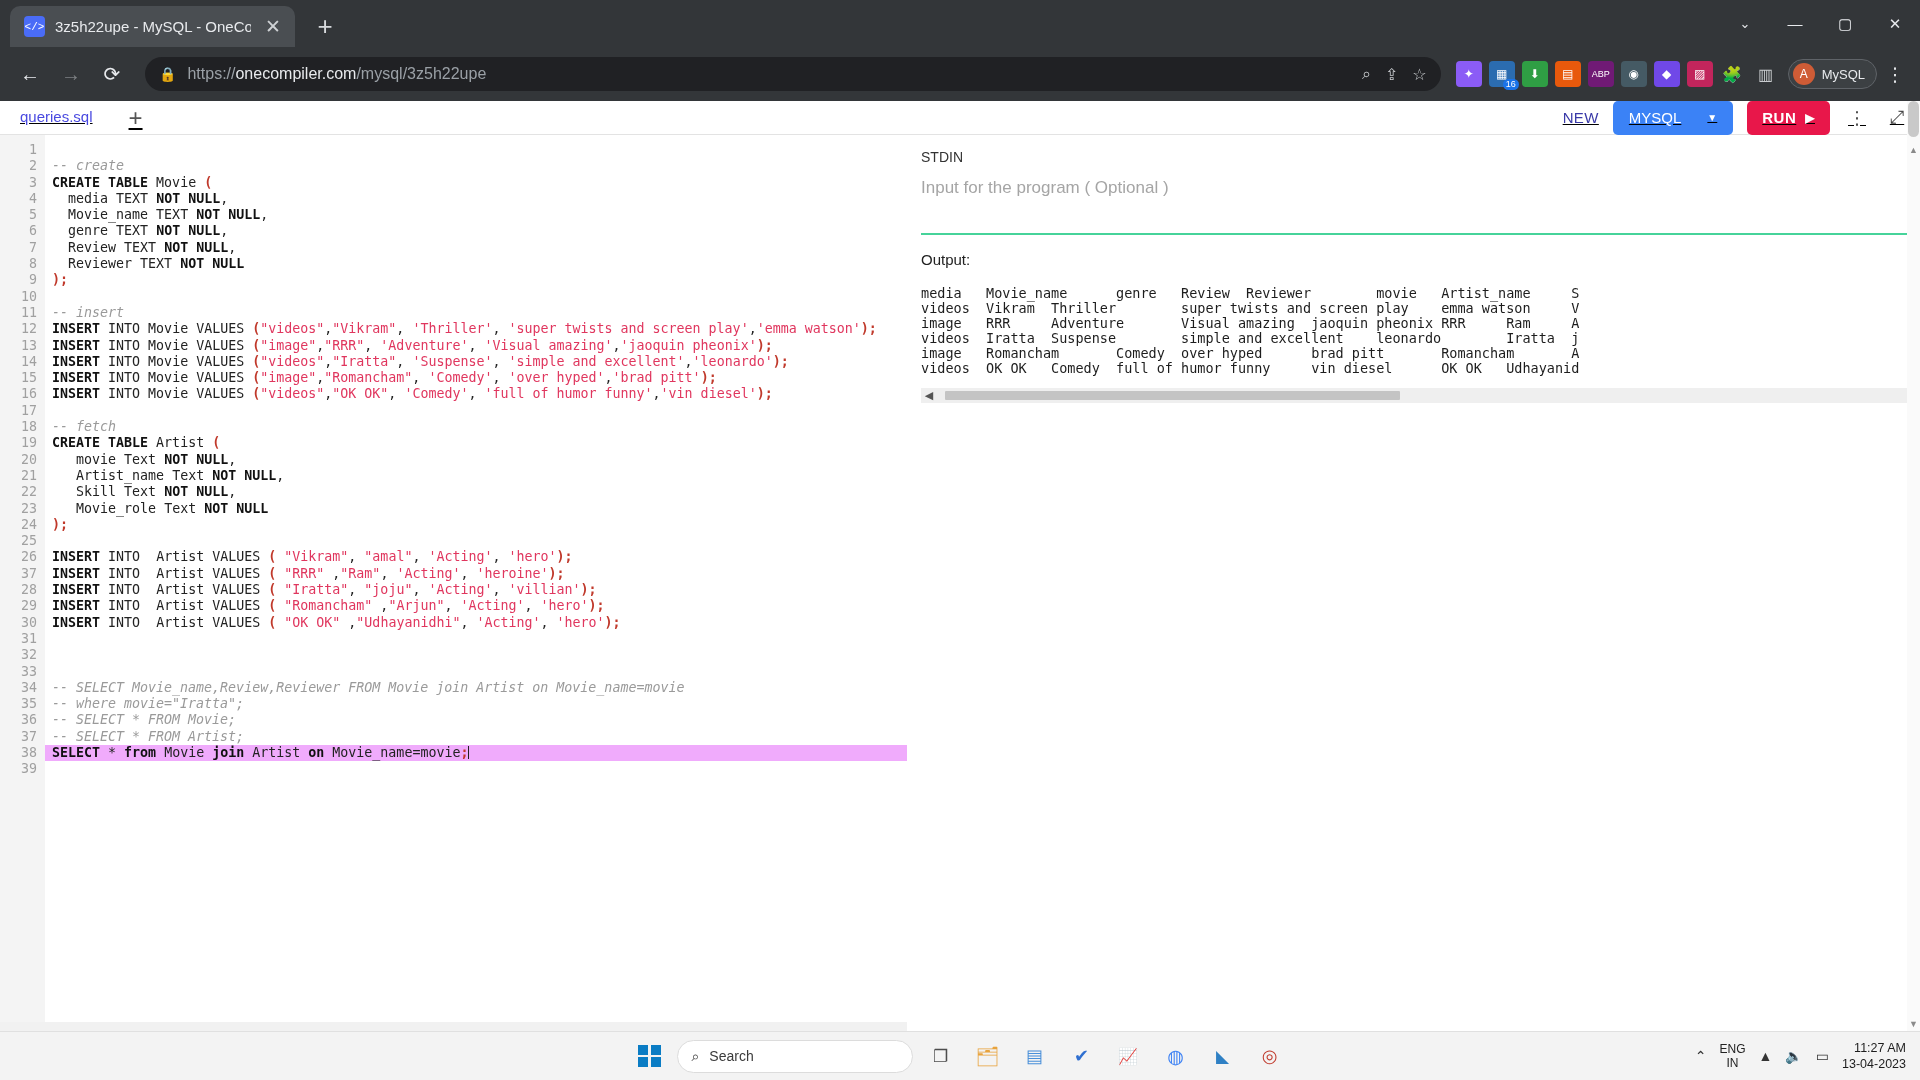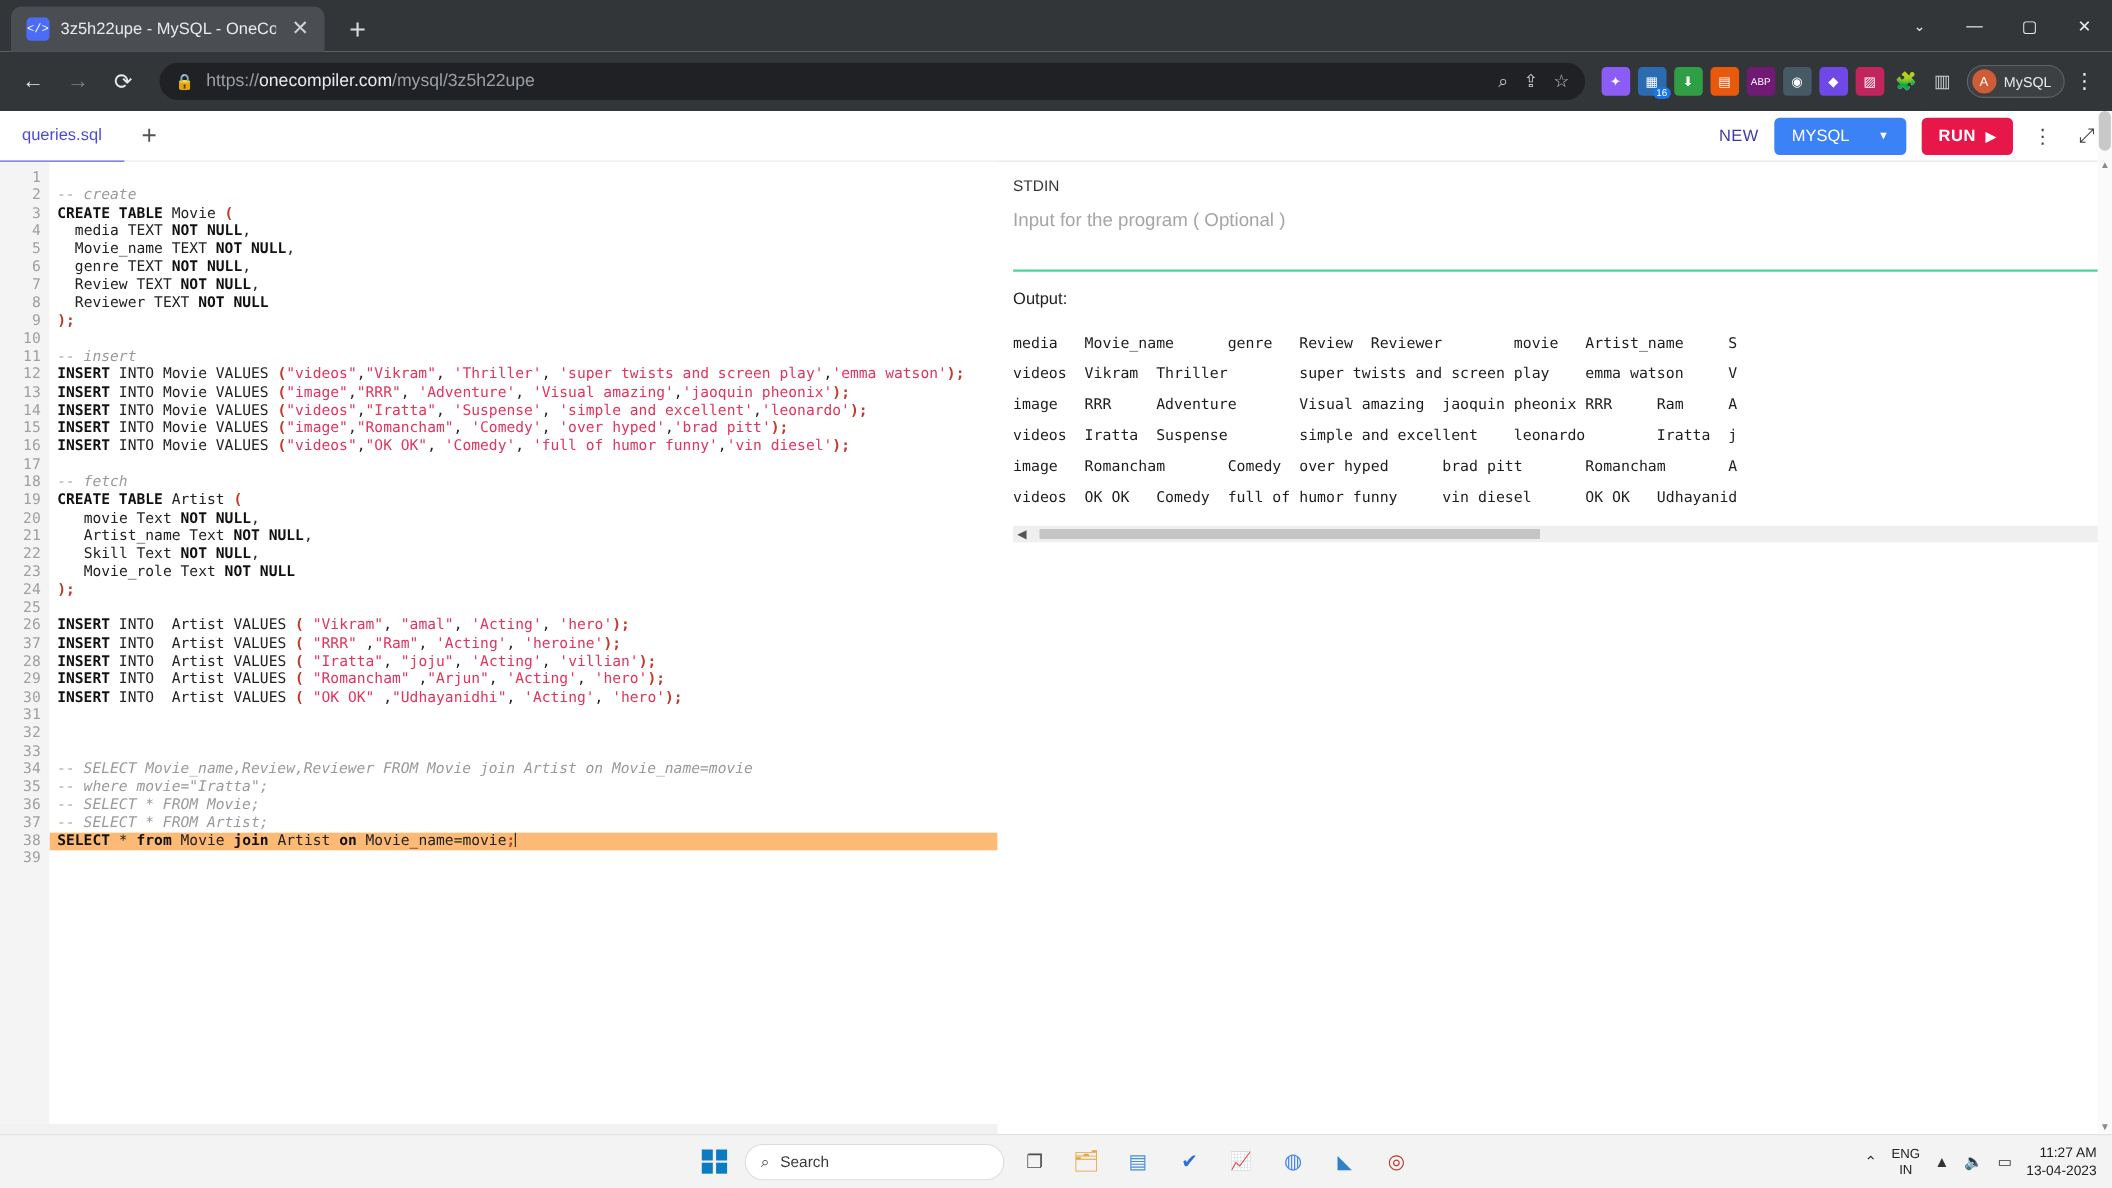--- a/index.html
+++ b/index.html
@@ -90,22 +90,22 @@
     width: 22px; height: 22px; border-radius: 50%; background: #cf5c36; color: #fff;
     font-size: 12px; display: flex; align-items: center; justify-content: center;
   }
   .paused-label { color: #e8eaed; font-size: 13px; }
   .kebab { color: #e8eaed; font-size: 19px; width: 26px; text-align: center; letter-spacing: 0; }
 
   
   .page { flex: 1 1 auto; background: #fff; display: flex; flex-direction: column; position: relative; }
 
   .app-header {
-    height: 46px; background: #fff; display: flex; align-items: center;
-    border-bottom: 1px solid #e3e3e3; position: relative; padding-right: 10px;
+    height: 34px; background: #fff; display: flex; align-items: center;
+    border-bottom: 1px solid #e3e3e3; position: relative; padding-right: 10px; text-decoration: underline;
   }
   .file-tabs { display: flex; align-items: flex-end; height: 50px; }
   .file-tab {
     padding: 0 20px; height: 50px; display: flex; align-items: center;
     color: #4a4ae0; font-size: 15px; border-bottom: 3px solid #4a4ae0;
   }
   .file-add {
     width: 46px; height: 50px; display: flex; align-items: center; justify-content: center;
     color: #555; font-size: 24px; font-weight: 300;
   }
@@ -139,21 +139,21 @@
   .gutter {
     width: 45px; flex: 0 0 45px; background: #f4f4f4; text-align: right;
     padding: 7px 8px 0 0; color: #a0a0a0; user-select: none;
   }
   .gutter div { height: 16.3px; }
   .code {
     flex: 1 1 auto; padding: 7px 0 0 7px; white-space: pre; overflow: hidden;
     position: relative;
   }
   .code .ln { height: 16.3px; }
-  .code .ln.cur { background: #fdba74; margin-left: -7px; padding-left: 7px; }
+  .code .ln.cur { background: #f0abfc; margin-left: -7px; padding-left: 7px; }
   .kw { color: #111; font-weight: bold; }
   .plain { color: #222; }
   .str { color: #e0365e; }
   .punct { color: #c0392b; font-weight: bold; }
   .cmt { color: #9a9a9a; font-style: italic; }
   .caret {
     display: inline-block; width: 1px; height: 13px; background: #222;
     vertical-align: -2px;
   }
   .editor-bottom-bar {
@@ -163,21 +163,21 @@
   
   .rightpane { flex: 1 1 auto; display: flex; flex-direction: column; min-width: 0; background: #fff; }
   .stdin-box { padding: 14px 0 0 14px; position: relative; }
   .stdin-label { font-size: 14px; color: #333; margin-bottom: 13px; }
   .stdin-placeholder { font-size: 17px; color: #a5a5a5; }
   .stdin-underline { height: 2px; background: #46d39a; margin-top: 35px; width: 100%; }
   .output-box { flex: 1 1 auto; padding: 16px 0 0 14px; min-height: 0; position: relative; display: flex; flex-direction: column; }
   .output-label { font-size: 15px; color: #222; margin-bottom: 18px; }
   .output-text {
     font-family: "DejaVu Sans Mono", "Liberation Mono", monospace;
-    font-size: 13.5px; line-height: 28px; color: #1d1d1d; white-space: pre;
+    font-size: 13.5px; line-height: 15px; color: #1d1d1d; white-space: pre;
     overflow: hidden; flex: 0 0 auto;
   }
   .hscrollbar {
     margin-top: 12px; height: 15px; background: #efefef; display: flex;
     align-items: center; width: 100%; position: relative;
   }
   .hs-arrow { width: 16px; text-align: center; font-size: 11px; color: #555; flex: 0 0 auto; }
   .hs-track { flex: 1 1 auto; height: 15px; position: relative; }
   .hs-thumb { position: absolute; left: 8px; top: 3px; height: 9px; width: 455px; background: #c4c4c4; border-radius: 1px; }
 

